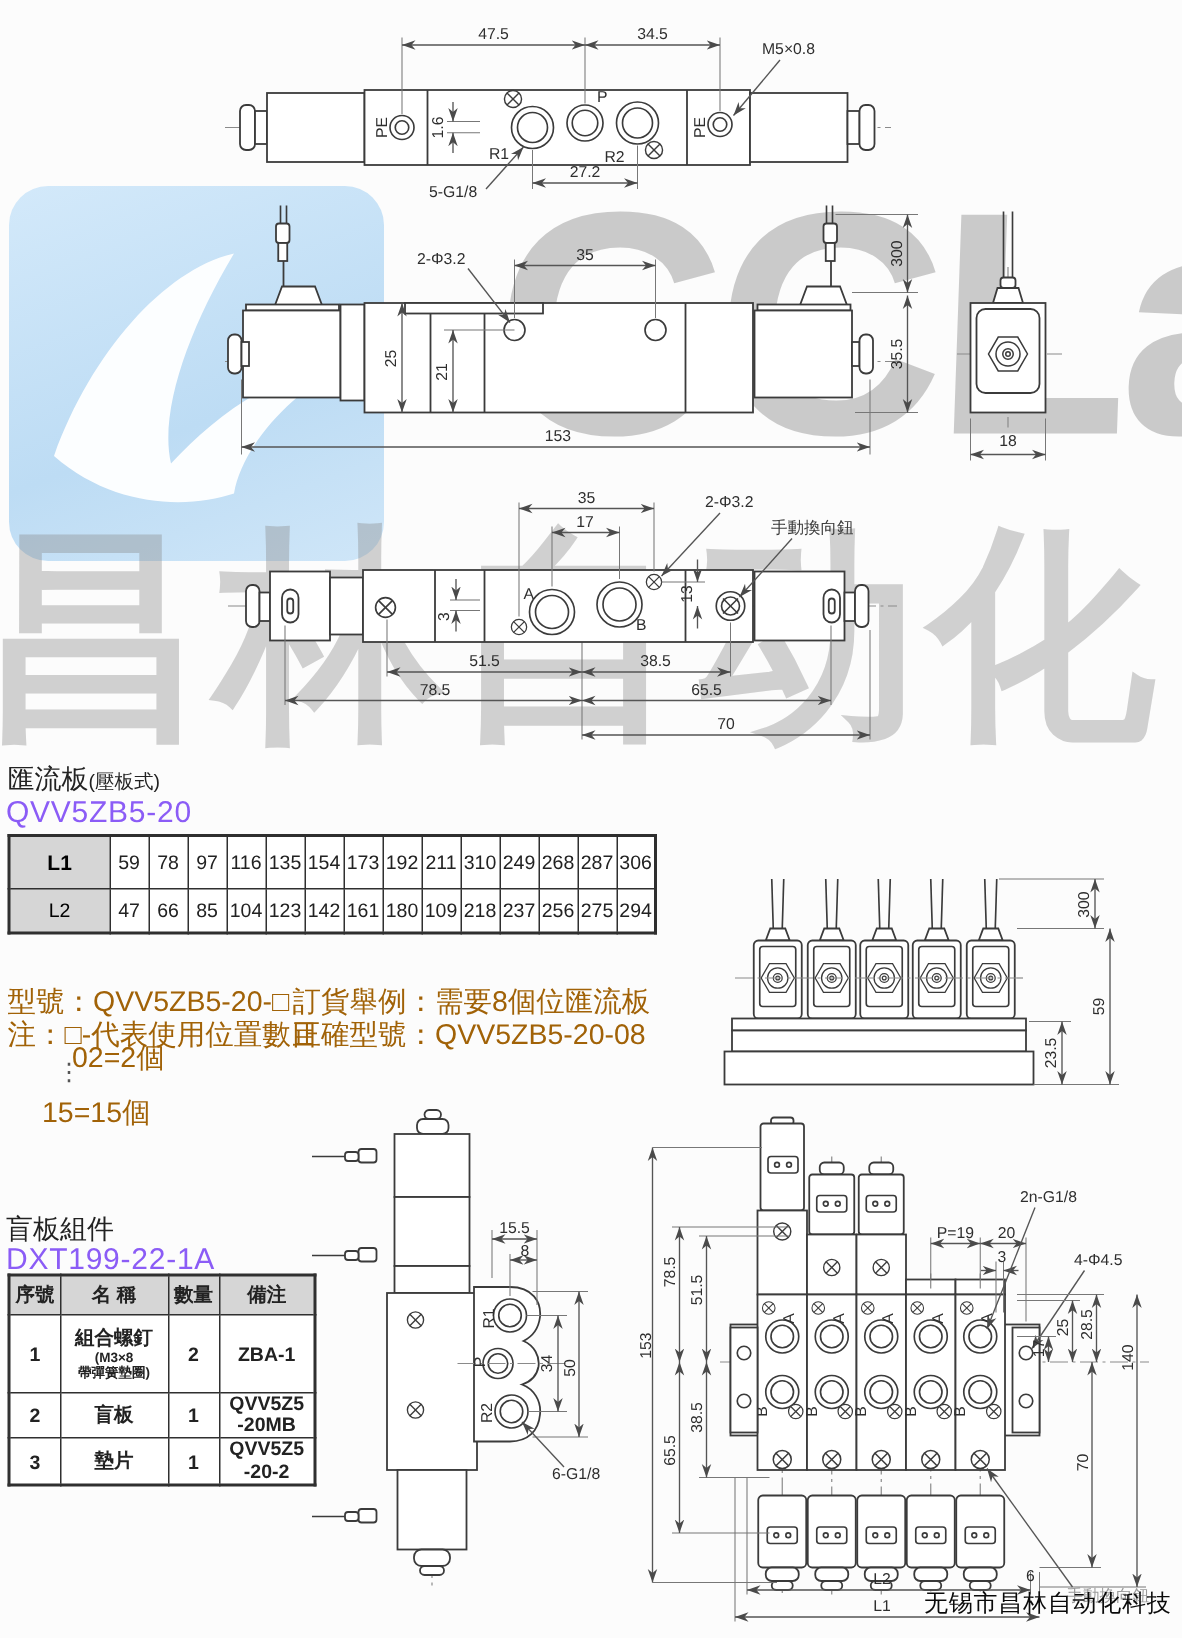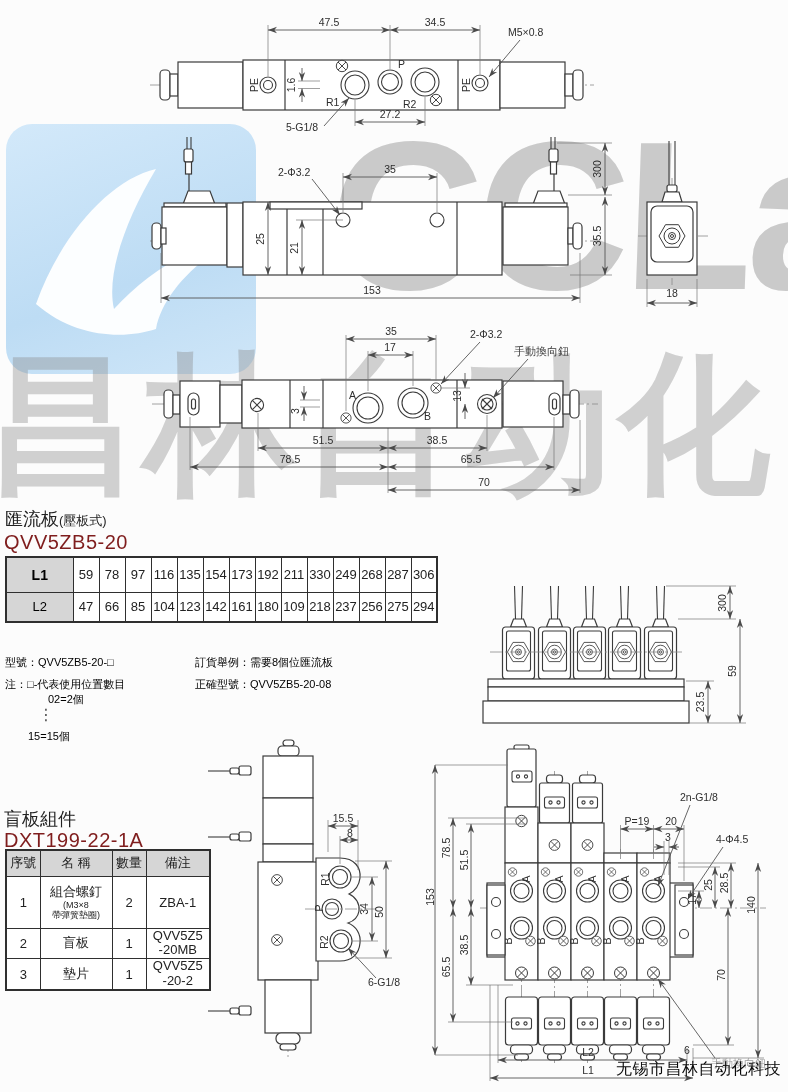--- a/index.html
+++ b/index.html
@@ -18,34 +18,34 @@
          letter-spacing:6px;color:rgba(138,138,138,0.38)}
   .wm-tel{left:8px;top:648px;z-index:3;font-family:"Liberation Serif","DejaVu Serif",serif;
           font-size:60px;letter-spacing:11px;color:rgba(62,92,185,0.55)}
   .wm-fax{left:8px;top:744px;z-index:3;font-family:"Liberation Serif","DejaVu Serif",serif;
           font-size:60px;letter-spacing:11px;color:rgba(62,92,185,0.55)}
 
   
   .models{left:8px;top:5px;z-index:2;font-size:19px;color:#3a3a3a;line-height:25px;letter-spacing:0.5px}
   .sec-t1{z-index:2;font-size:18px;color:#222}
   .sec-t1 .small{font-size:13px}
-  .sec-t2{z-index:2;font-size:20px;color:#7f1d1d;letter-spacing:0.5px}
-  .note{z-index:2;font-size:11px;color:#000000}
+  .sec-t2{z-index:2;font-size:20px;color:#8b5cf6;letter-spacing:0.5px}
+  .note{z-index:2;font-size:19px;color:#a16207}
   .footer-co{left:616px;top:1059px;z-index:6;font-size:16px;font-weight:normal;color:#0a0a0a;letter-spacing:0.5px}
 
   
   table{border-collapse:collapse;z-index:2;background:#fff}
   .mtab{left:5px;top:556px}
   .mtab th,.mtab td{border:1px solid #2f2f2f;text-align:center;vertical-align:middle}
   .mtab tr:first-child th{background:#d6d6d6;font-size:14px;font-weight:bold;height:35px}
   .mtab th.c1{background:#d6d6d6;width:67px;font-size:13px;font-weight:normal}
   .mtab td{width:26px;height:30px;font-size:13px;font-weight:normal;color:#222}
   .mtab{border:2px solid #2f2f2f}
   .ptab{left:5px;top:849px;border:2px solid #2f2f2f}
-  .ptab th,.ptab td{border:1px solid #2f2f2f;text-align:center;vertical-align:middle;font-weight:normal;color:#222}
+  .ptab th,.ptab td{border:1px solid #2f2f2f;text-align:center;vertical-align:middle;font-weight:bold;color:#222}
   .ptab th{background:#d6d6d6;font-size:13px;height:26px}
   .ptab td{font-size:13px}
   .ptab .sub{font-size:9px;line-height:1.1;white-space:pre-line}
   .pre{white-space:pre-line;font-size:11px;line-height:1.15}
 
   
   svg.drw{position:absolute;overflow:visible;z-index:1}
   .ol{fill:none;stroke:#3b3b3b;stroke-width:1.1}
   .fw{fill:#fff;stroke:#3b3b3b;stroke-width:1.2}
   .scrs{stroke:#3b3b3b;stroke-width:1}
@@ -310,21 +310,21 @@
       <th class="c1">L1</th>
       <td>59</td>
           <td>78</td>
       <td>97</td>
           <td>116</td>
       <td>135</td>
           <td>154</td>
       <td>173</td>
           <td>192</td>
       <td>211</td>
-          <td>330</td>
+          <td>310</td>
       <td>249</td>
           <td>268</td>
       <td>287</td>
           <td>306</td>
     </tr>
     <tr>
       <th class="c1">L2</th>
       <td>47</td>
           <td>66</td>
       <td>85</td>

